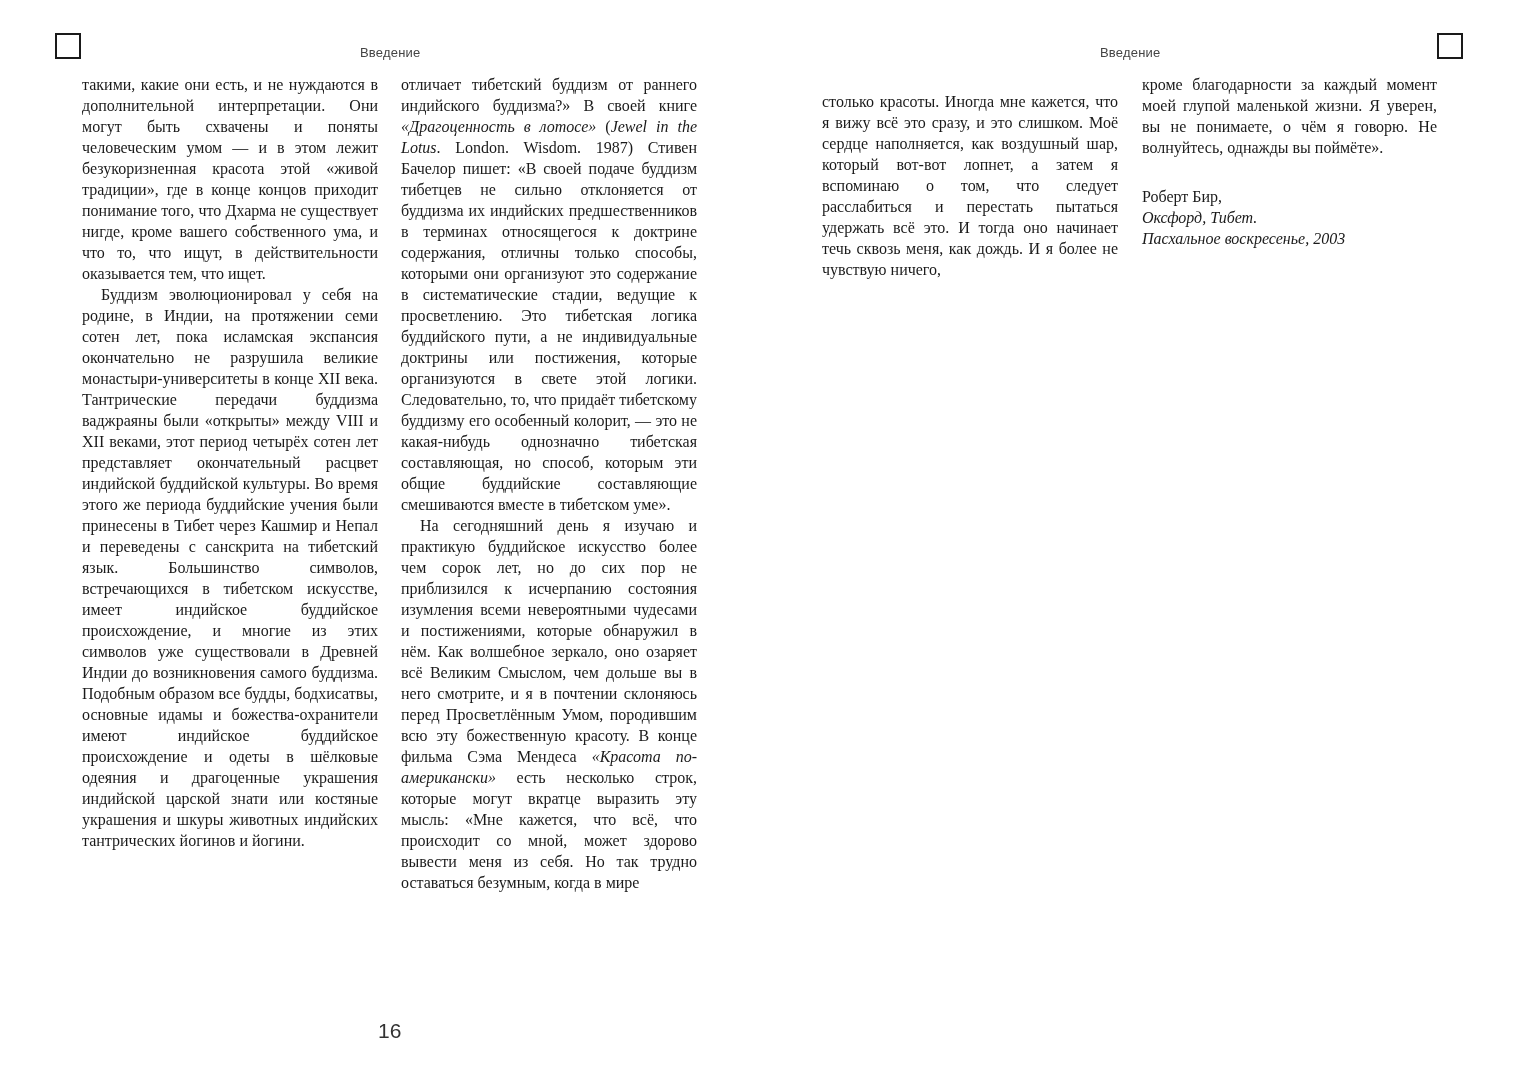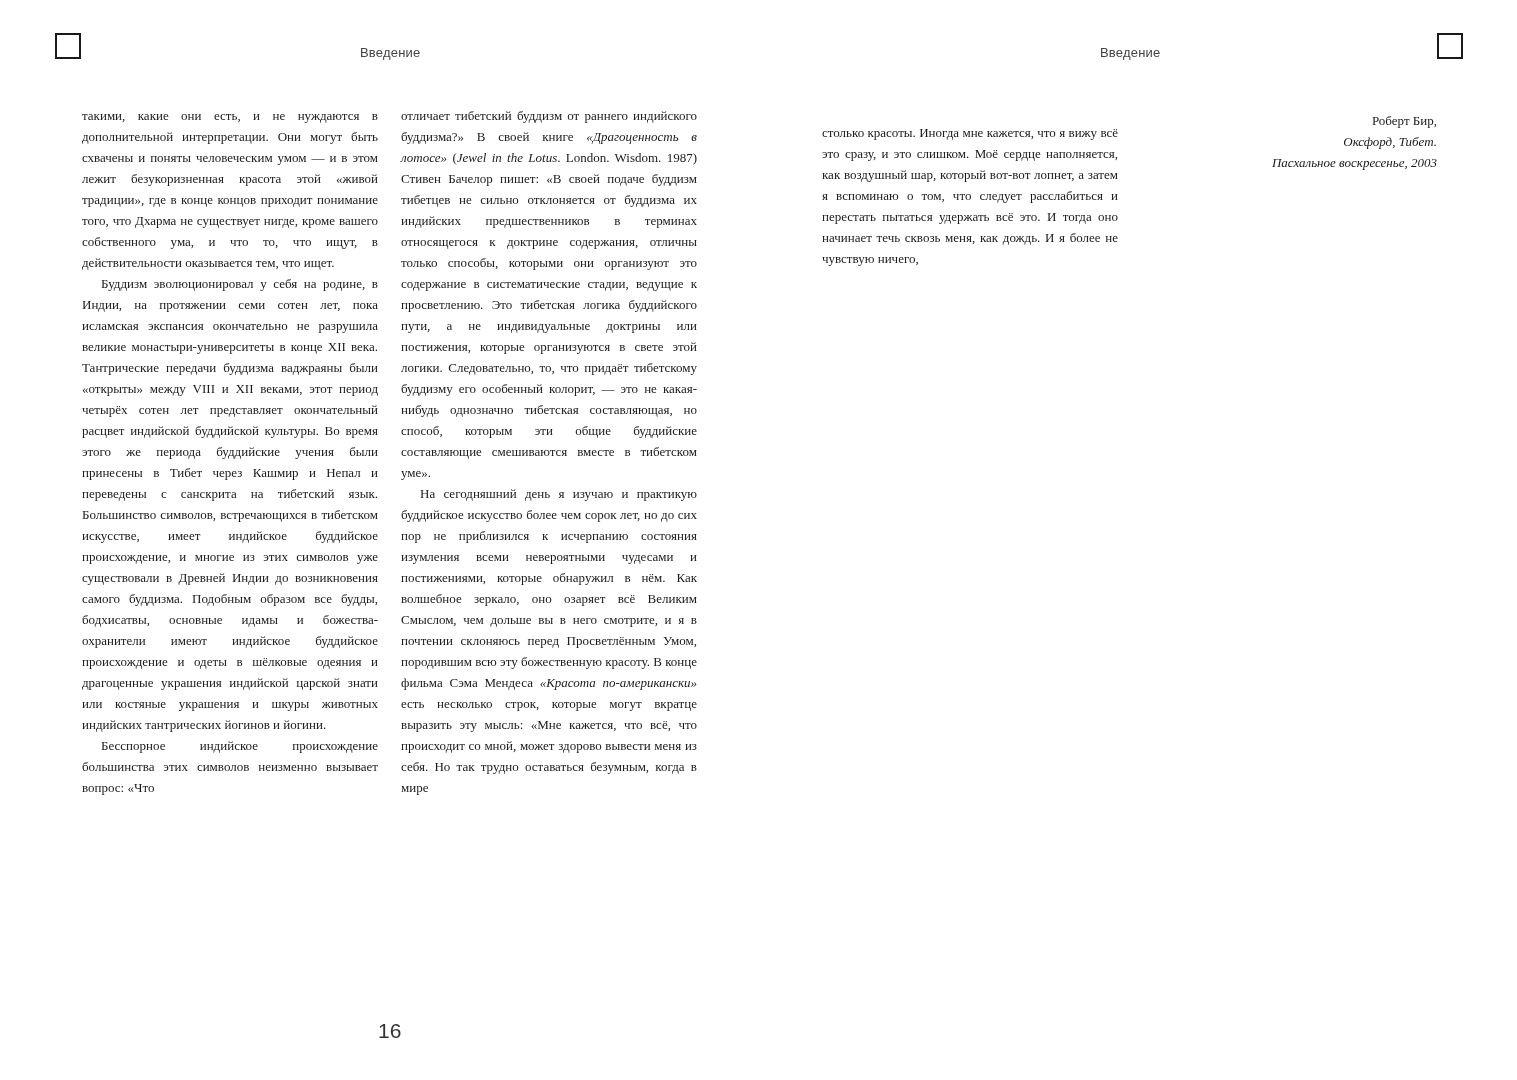--- a/index.html
+++ b/index.html
@@ -37,42 +37,42 @@
       font-family: "Liberation Sans", "DejaVu Sans", sans-serif;
       font-size: 13px;
       color: #444;
       letter-spacing: 0.2px;
     }
     .rh-left { left: 360px; }
     .rh-right { left: 1100px; }
 
     .col {
       position: absolute;
-      top: 105px;
+      top: 74px;
       width: 296px;
-      font-size: 13px;
+      font-size: 16px;
       line-height: 21px;
       text-align: justify;
       hyphens: manual;
     }
     .col p {
       margin: 0;
       text-indent: 0;
     }
     .col p.indent {
       text-indent: 19px;
     }
     .col-1 { left: 82px; }
     .col-2 { left: 401px; }
     .col-3 { left: 822px; margin-top: 17px; }
     .col-4 { left: 1142px; width: 295px; }
 
     .signature {
-      margin-top: 5px;
-      text-align: right;
+      margin-top: 28px;
+      text-align: left;
       line-height: 21px;
     }
     .signature .it { font-style: italic; }
     .it { font-style: italic; }
 
     .page-number {
       position: absolute;
       top: 1019px;
       left: 378px;
       font-family: "Liberation Sans", "DejaVu Sans", sans-serif;
@@ -88,33 +88,33 @@
 
   <div class="corner-box corner-left"></div>
   <div class="corner-box corner-right"></div>
 
   <div class="running-head rh-left">Введение</div>
   <div class="running-head rh-right">Введение</div>
 
   <div class="col col-1">
     <p>такими, какие они есть, и не нуждаются в дополнительной интерпретации. Они могут быть схвачены и поняты человеческим умом — и в этом лежит безукоризненная красота этой «живой традиции», где в конце концов приходит понимание того, что Дхарма не существует нигде, кроме вашего собственного ума, и что то, что ищут, в действительности оказывается тем, что ищет.</p>
     <p class="indent">Буддизм эволюционировал у себя на родине, в Индии, на протяжении семи сотен лет, пока исламская экспансия окончательно не разрушила великие монастыри-университеты в конце XII века. Тантрические передачи буддизма ваджраяны были «открыты» между VIII и XII веками, этот период четырёх сотен лет представляет окончательный расцвет индийской буддийской культуры. Во время этого же периода буддийские учения были принесены в Тибет через Кашмир и Непал и переведены с санскрита на тибетский язык. Большинство символов, встречающихся в тибетском искусстве, имеет индийское буддийское происхождение, и многие из этих символов уже существовали в Древней Индии до возникновения самого буддизма. Подобным образом все будды, бодхисатвы, основные идамы и божества-охранители имеют индийское буддийское происхождение и одеты в шёлковые одеяния и драгоценные украшения индийской царской знати или костяные украшения и шкуры животных индийских тантрических йогинов и йогини.</p>
-    <p class="indent">Бесспорное индийское происхождение большинства этих символов неизменно вызывает вопрос: «Что</p>
   </div>
 
   <div class="col col-2">
     <p><span>отличает тибетский буддизм от раннего индийского буддизма?» В своей книге </span><span class="it">«Драгоценность в лотосе»</span><span> (</span><span class="it">Jewel in the Lotus</span><span>. London. Wisdom. 1987) Стивен Бачелор пишет: «В своей подаче буддизм тибетцев не сильно отклоняется от буддизма их индийских предшественников в терминах относящегося к доктрине содержания, отличны только способы, которыми они организуют это содержание в систематические стадии, ведущие к просветлению. Это тибетская логика буддийского пути, а не индивидуальные доктрины или постижения, которые организуются в свете этой логики. Следовательно, то, что придаёт тибетскому буддизму его особенный колорит, — это не какая-нибудь однозначно тибетская составляющая, но способ, которым эти общие буддийские составляющие смешиваются вместе в тибетском уме».</span></p>
     <p class="indent"><span>На сегодняшний день я изучаю и практикую буддийское искусство более чем сорок лет, но до сих пор не приблизился к исчерпанию состояния изумления всеми невероятными чудесами и постижениями, которые обнаружил в нём. Как волшебное зеркало, оно озаряет всё Великим Смыслом, чем дольше вы в него смотрите, и я в почтении склоняюсь перед Просветлённым Умом, породившим всю эту божественную красоту. В конце фильма Сэма Мендеса </span><span class="it">«Красота по-американски»</span><span> есть несколько строк, которые могут вкратце выразить эту мысль: «Мне кажется, что всё, что происходит со мной, может здорово вывести меня из себя. Но так трудно оставаться безумным, когда в мире</span></p>
   </div>
 
   <div class="col col-3">
     <p>столько красоты. Иногда мне кажется, что я вижу всё это сразу, и это слишком. Моё сердце наполняется, как воздушный шар, который вот-вот лопнет, а затем я вспоминаю о том, что следует расслабиться и перестать пытаться удержать всё это. И тогда оно начинает течь сквозь меня, как дождь. И я более не чувствую ничего,</p>
   </div>
 
   <div class="col col-4">
+    <p>кроме благодарности за каждый момент моей глупой маленькой жизни. Я уверен, вы не понимаете, о чём я говорю. Не волнуйтесь, однажды вы поймёте».</p>
     <div class="signature">
       <span class="line">Роберт Бир,</span>
       <span class="line it">Оксфорд, Тибет.</span>
       <span class="line it">Пасхальное воскресенье, 2003</span>
     </div>
   </div>
 
   <div class="page-number">16</div>
 </div>
 

